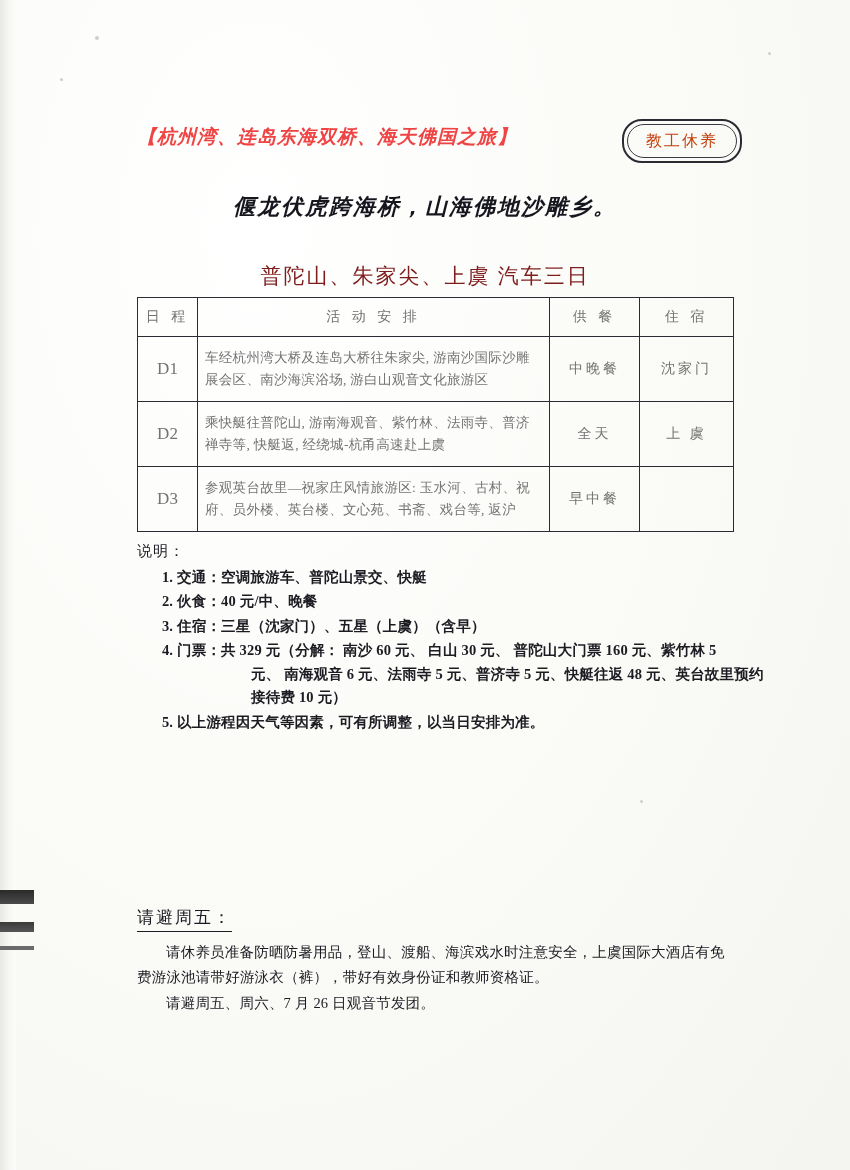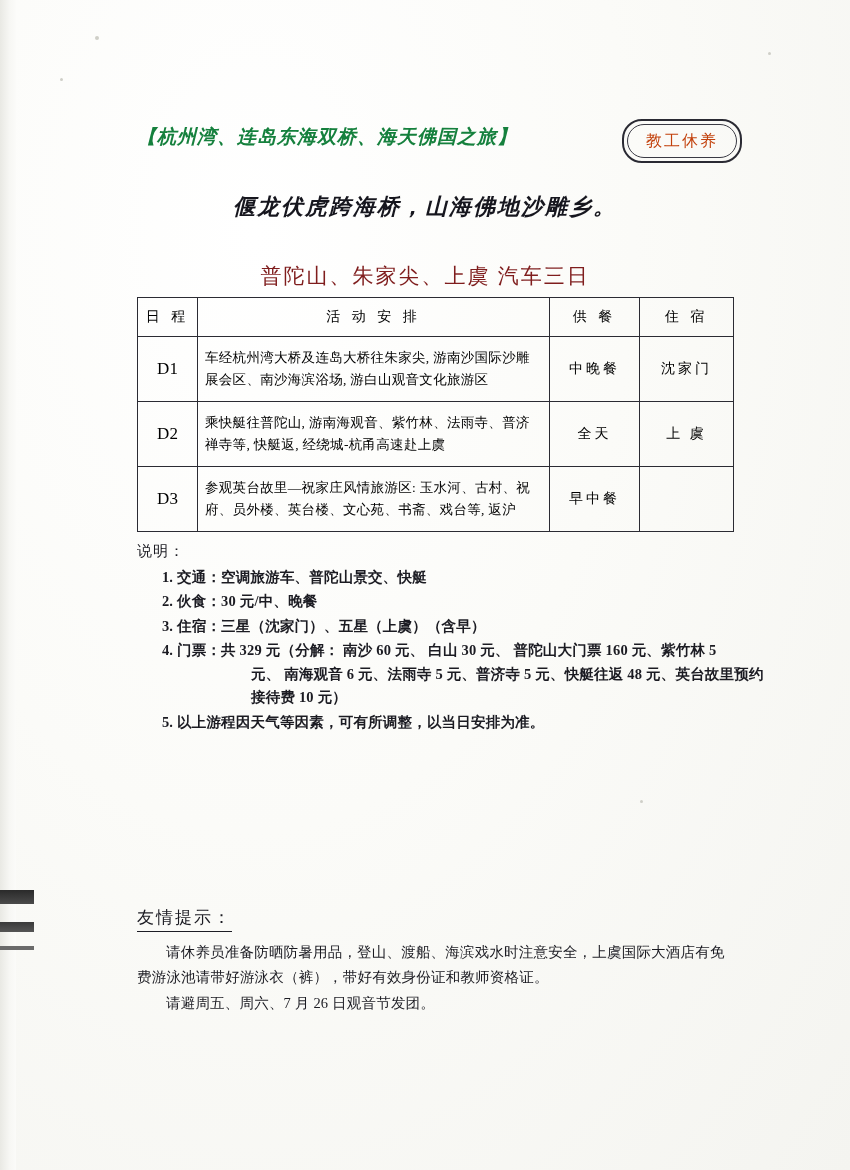--- a/index.html
+++ b/index.html
@@ -58,21 +58,21 @@
     left: 137px;
     top: 124px;
     width: 600px;
   }
   .main-title {
     font-family: "DejaVu Serif", serif;
     font-size: 19px;
     font-weight: 700;
     font-style: italic;
     letter-spacing: 1px;
-    color: #15803d;
+    color: #ef4444;
     white-space: nowrap;
   }
 
   .stamp {
     position: absolute;
     left: 622px;
     top: 119px;
     width: 116px;
     height: 40px;
     border: 2px solid #2a2a33;
@@ -124,21 +124,21 @@
 
   
   .itin-table {
     position: absolute;
     left: 137px;
     top: 297px;
     width: 596px;
     border-collapse: collapse;
     table-layout: fixed;
     font-size: 13.5px;
-    color: #000000;
+    color: #737373;
   }
   .itin-table th, .itin-table td {
     border: 1px solid #2b2b33;
     padding: 5px 7px;
     vertical-align: middle;
   }
   .itin-table thead th {
     height: 28px;
     font-weight: normal;
     text-align: center;
@@ -284,33 +284,33 @@
       </tr>
     </tbody>
   </table>
 
   <div class="notes-label">说明：</div>
   <ol class="notes-list">
     <li>
       <span>交通：空调旅游车、普陀山景交、快艇</span>
     </li>
     <li>
-      <span>伙食：30 元/中、晚餐</span>
+      <span>伙食：40 元/中、晚餐</span>
     </li>
     <li>
       <span>住宿：三星（沈家门）、五星（上虞）（含早）</span>
     </li>
     <li>
       <span>门票：共 329 元（分解： 南沙 60 元、 白山 30 元、 普陀山大门票 160 元、紫竹林 5</span>
       <span class="indent-block">元、 南海观音 6 元、法雨寺 5 元、普济寺 5 元、快艇往返 48 元、英台故里预约接待费 10 元）</span>
     </li>
     <li>
       <span>以上游程因天气等因素，可有所调整，以当日安排为准。</span>
     </li>
   </ol>
 
-  <div class="tips-title">友情提示：</div>
+  <div class="tips-title">请避周五：</div>
   <div class="tips-body">
     <p>请休养员准备防晒防暑用品，登山、渡船、海滨戏水时注意安全，上虞国际大酒店有免费游泳池请带好游泳衣（裤），带好有效身份证和教师资格证。</p>
     <p>请避周五、周六、7 月 26 日观音节发团。</p>
   </div>
 
 </div>
 
 </body></html>

